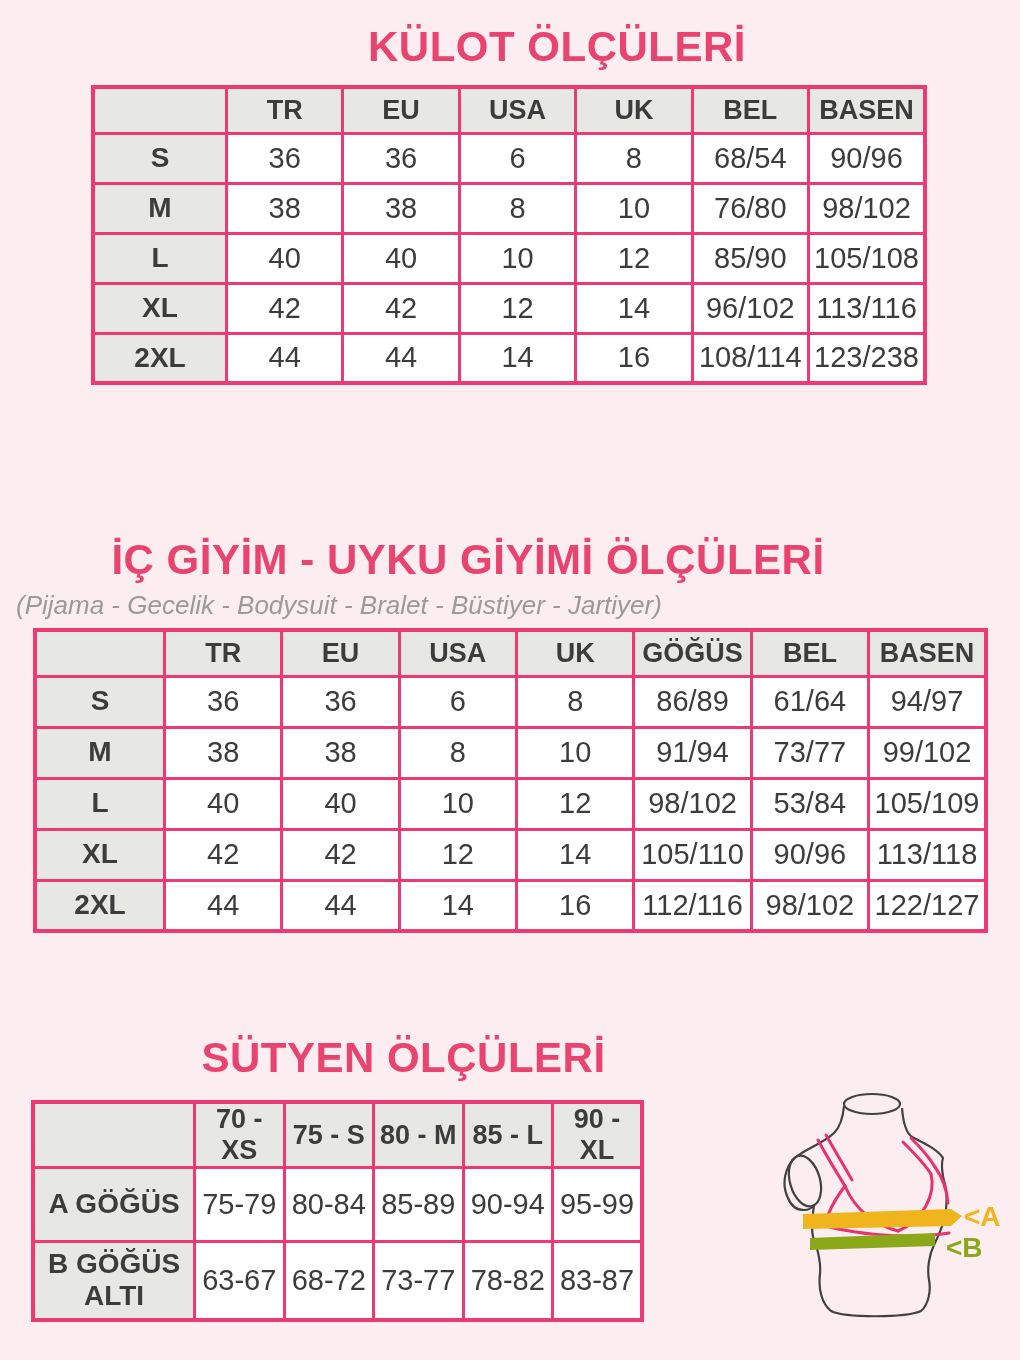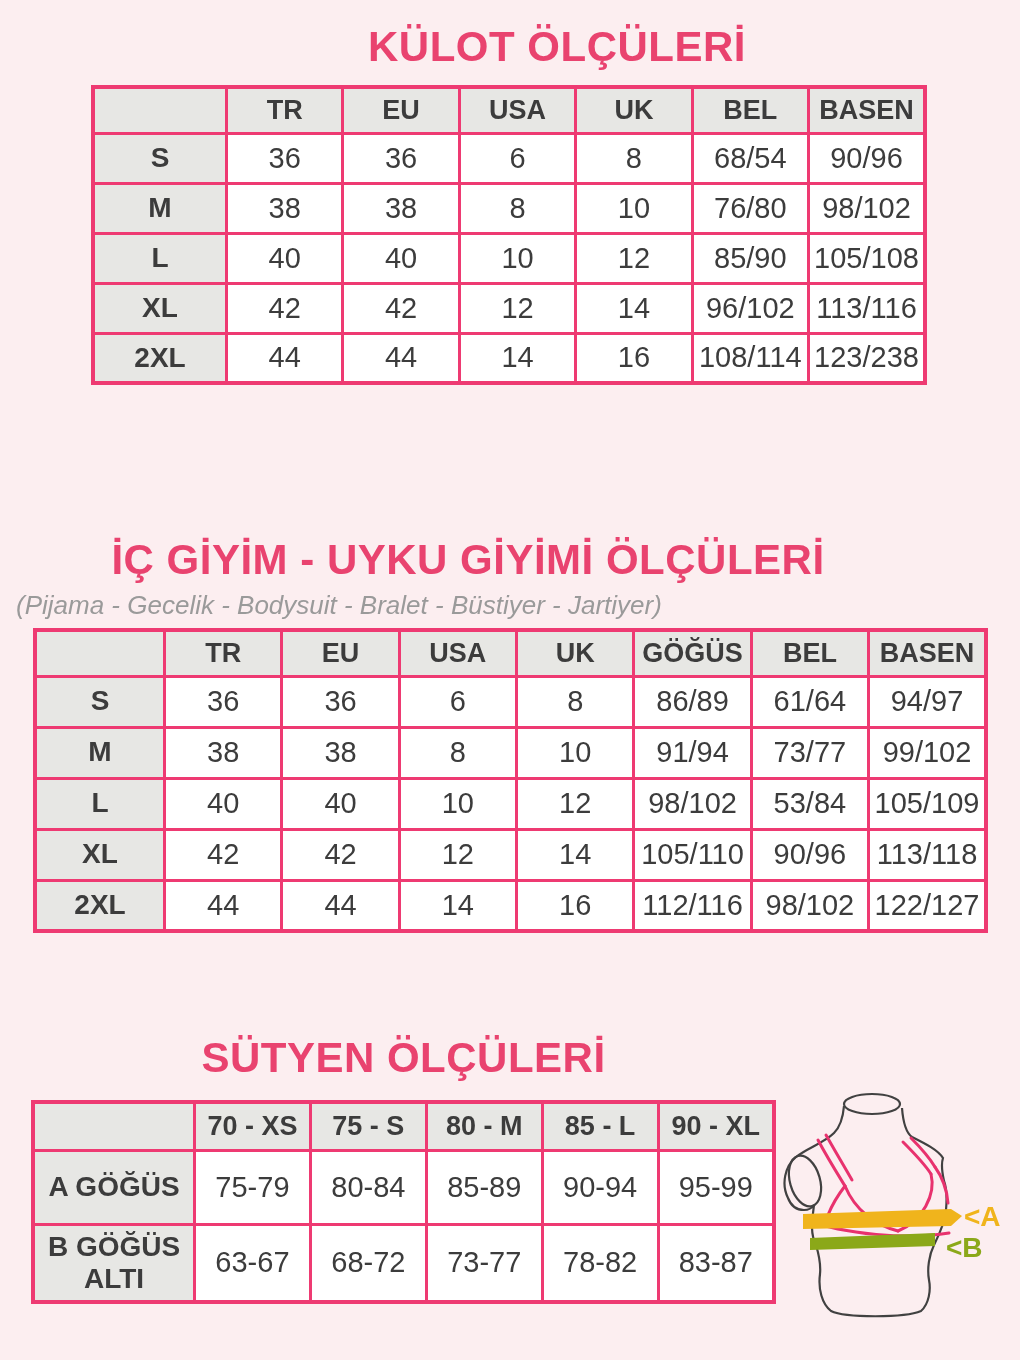--- a/index.html
+++ b/index.html
@@ -82,21 +82,21 @@
   .t1{left:91px;top:85px;width:836px;}
   .t1 thead tr{height:46px;}
   .t1 tbody tr{height:50px;}
   .t1 th:first-child{width:122px;}
 
   .t2{left:33px;top:628px;width:955px;}
   .t2 thead tr{height:46px;}
   .t2 tbody tr{height:51px;}
   .t2 th:first-child{width:118px;}
 
-  .t3{left:31px;top:1100px;width:745px;}
+  .t3{left:31px;top:1100px;width:613px;}
   .t3 thead tr{height:48px;}
   .t3 tbody tr.rowA{height:74px;}
   .t3 tbody tr.rowB{height:78px;}
   .t3 th:first-child{width:150px;}
 
   svg.figure{
     position:absolute;
     left:783px;top:1083px;
     width:237px;height:250px;
   }

